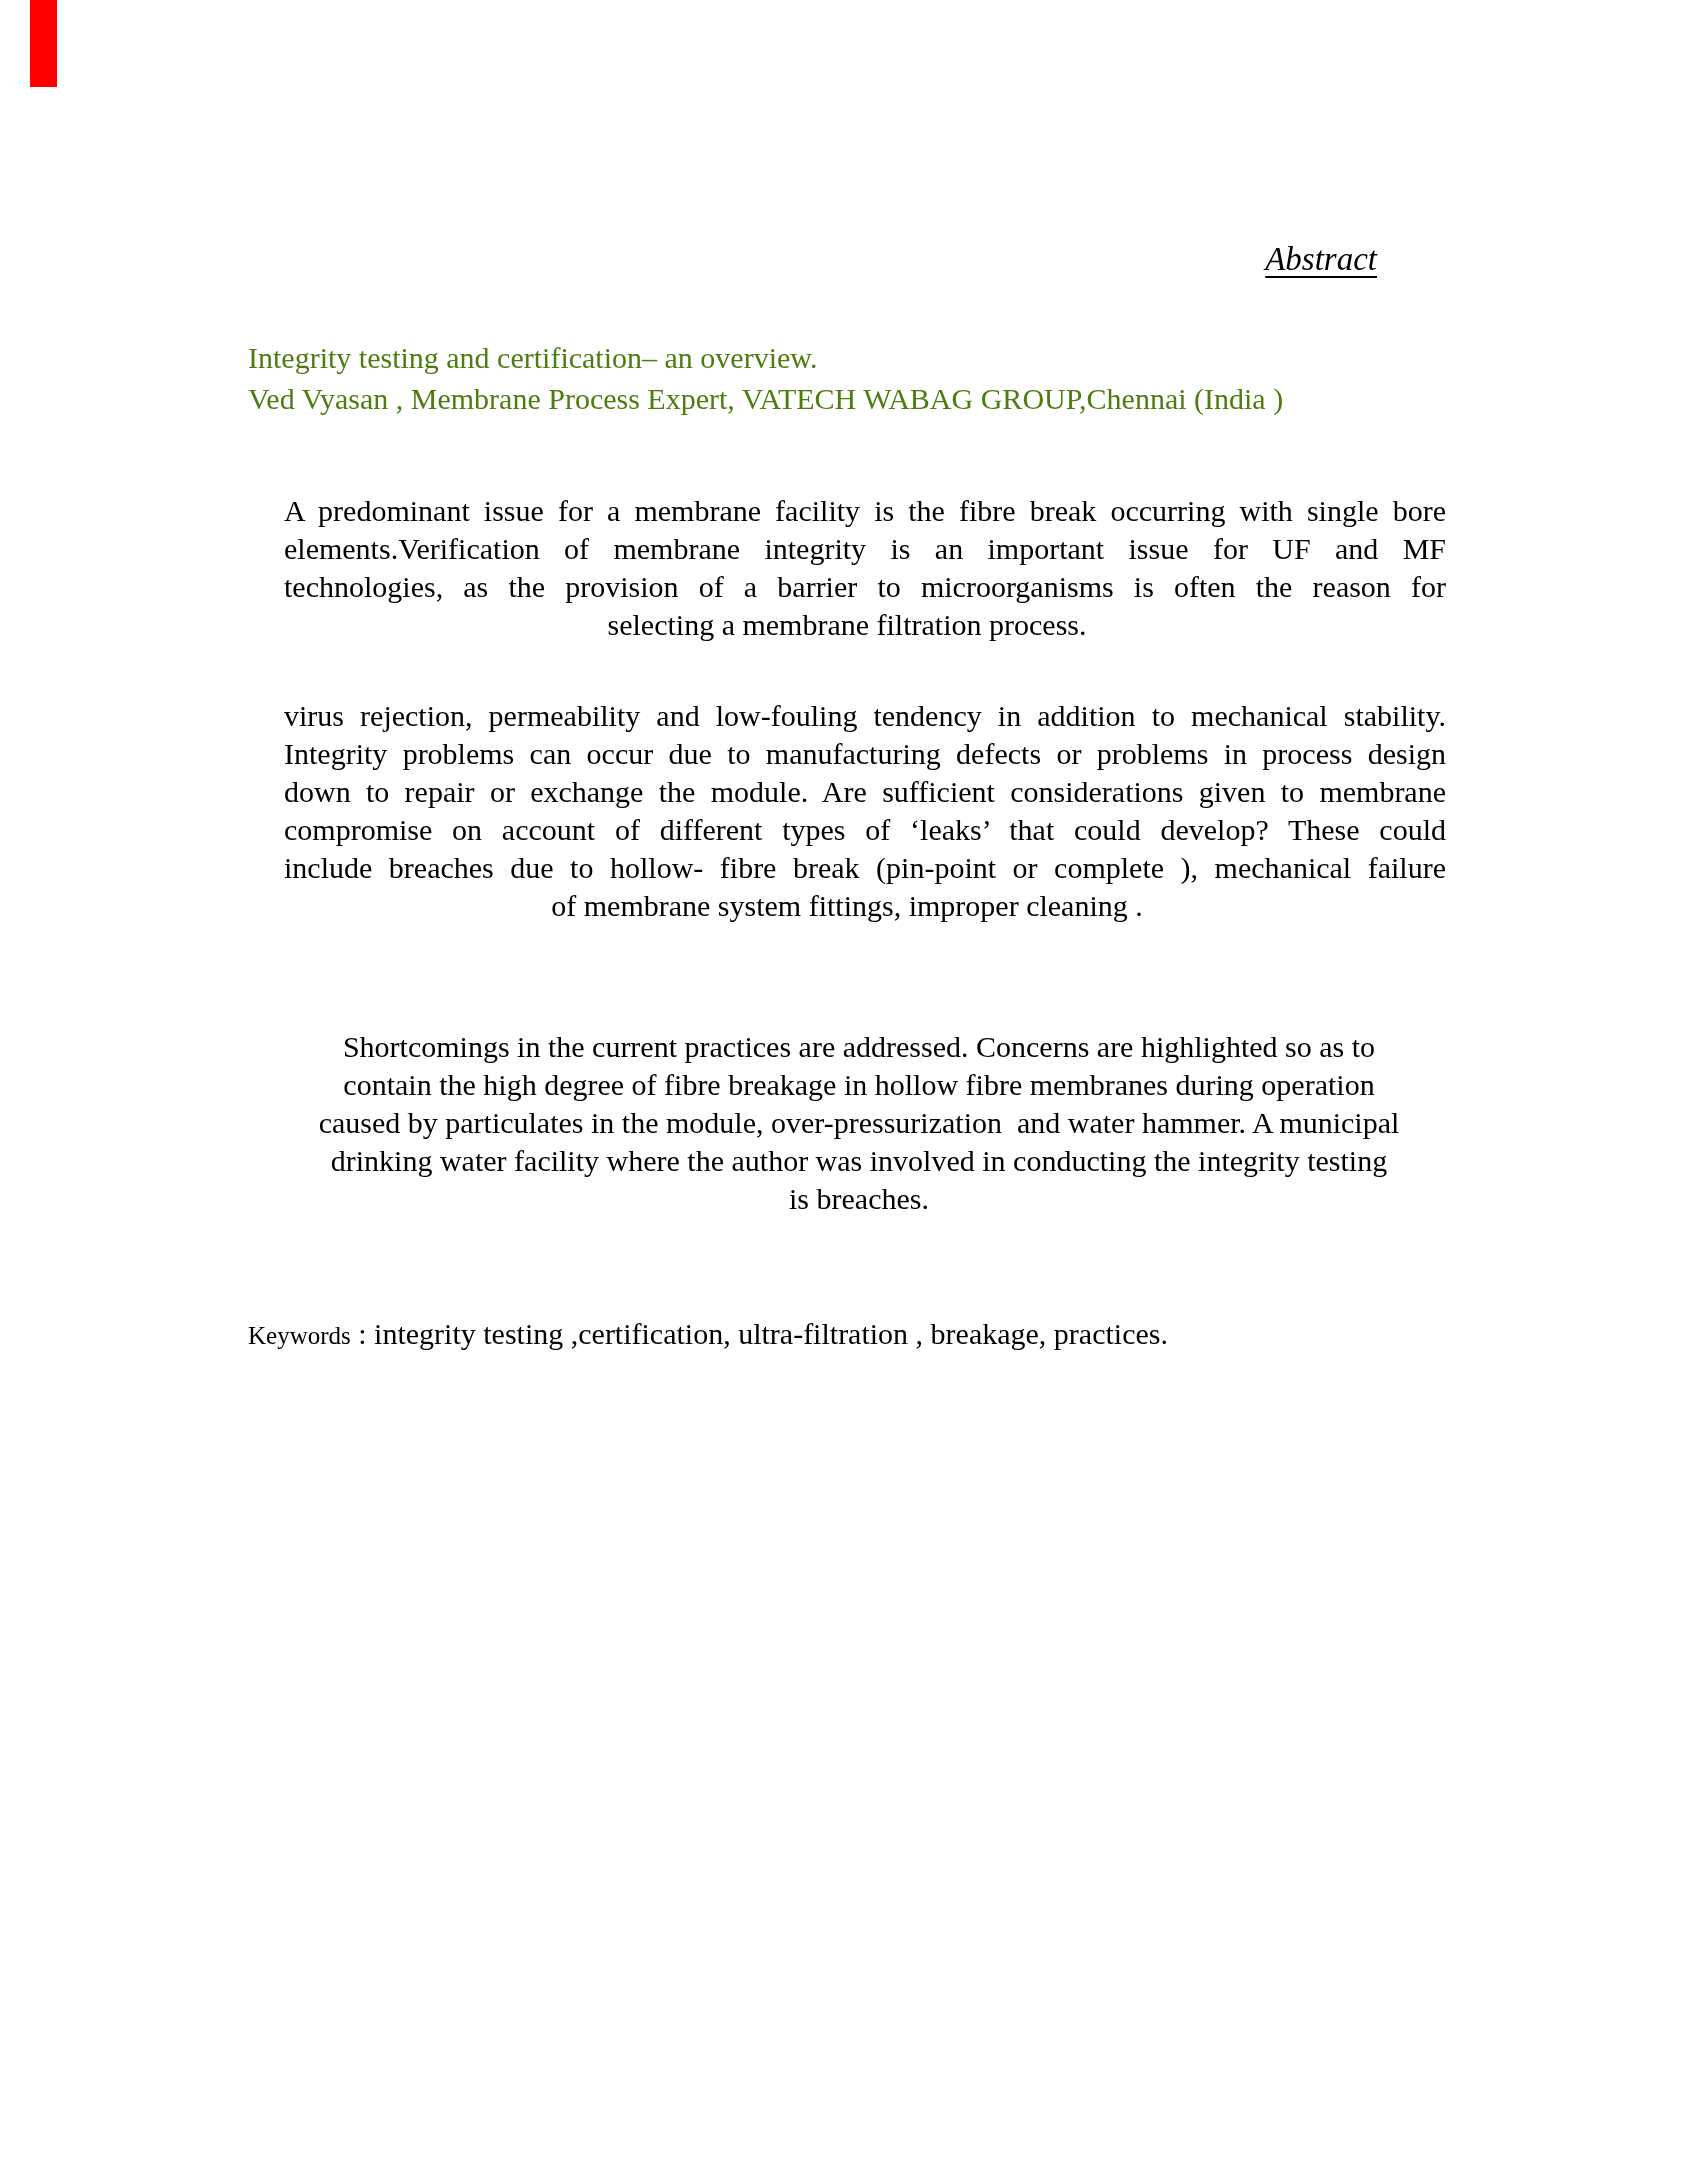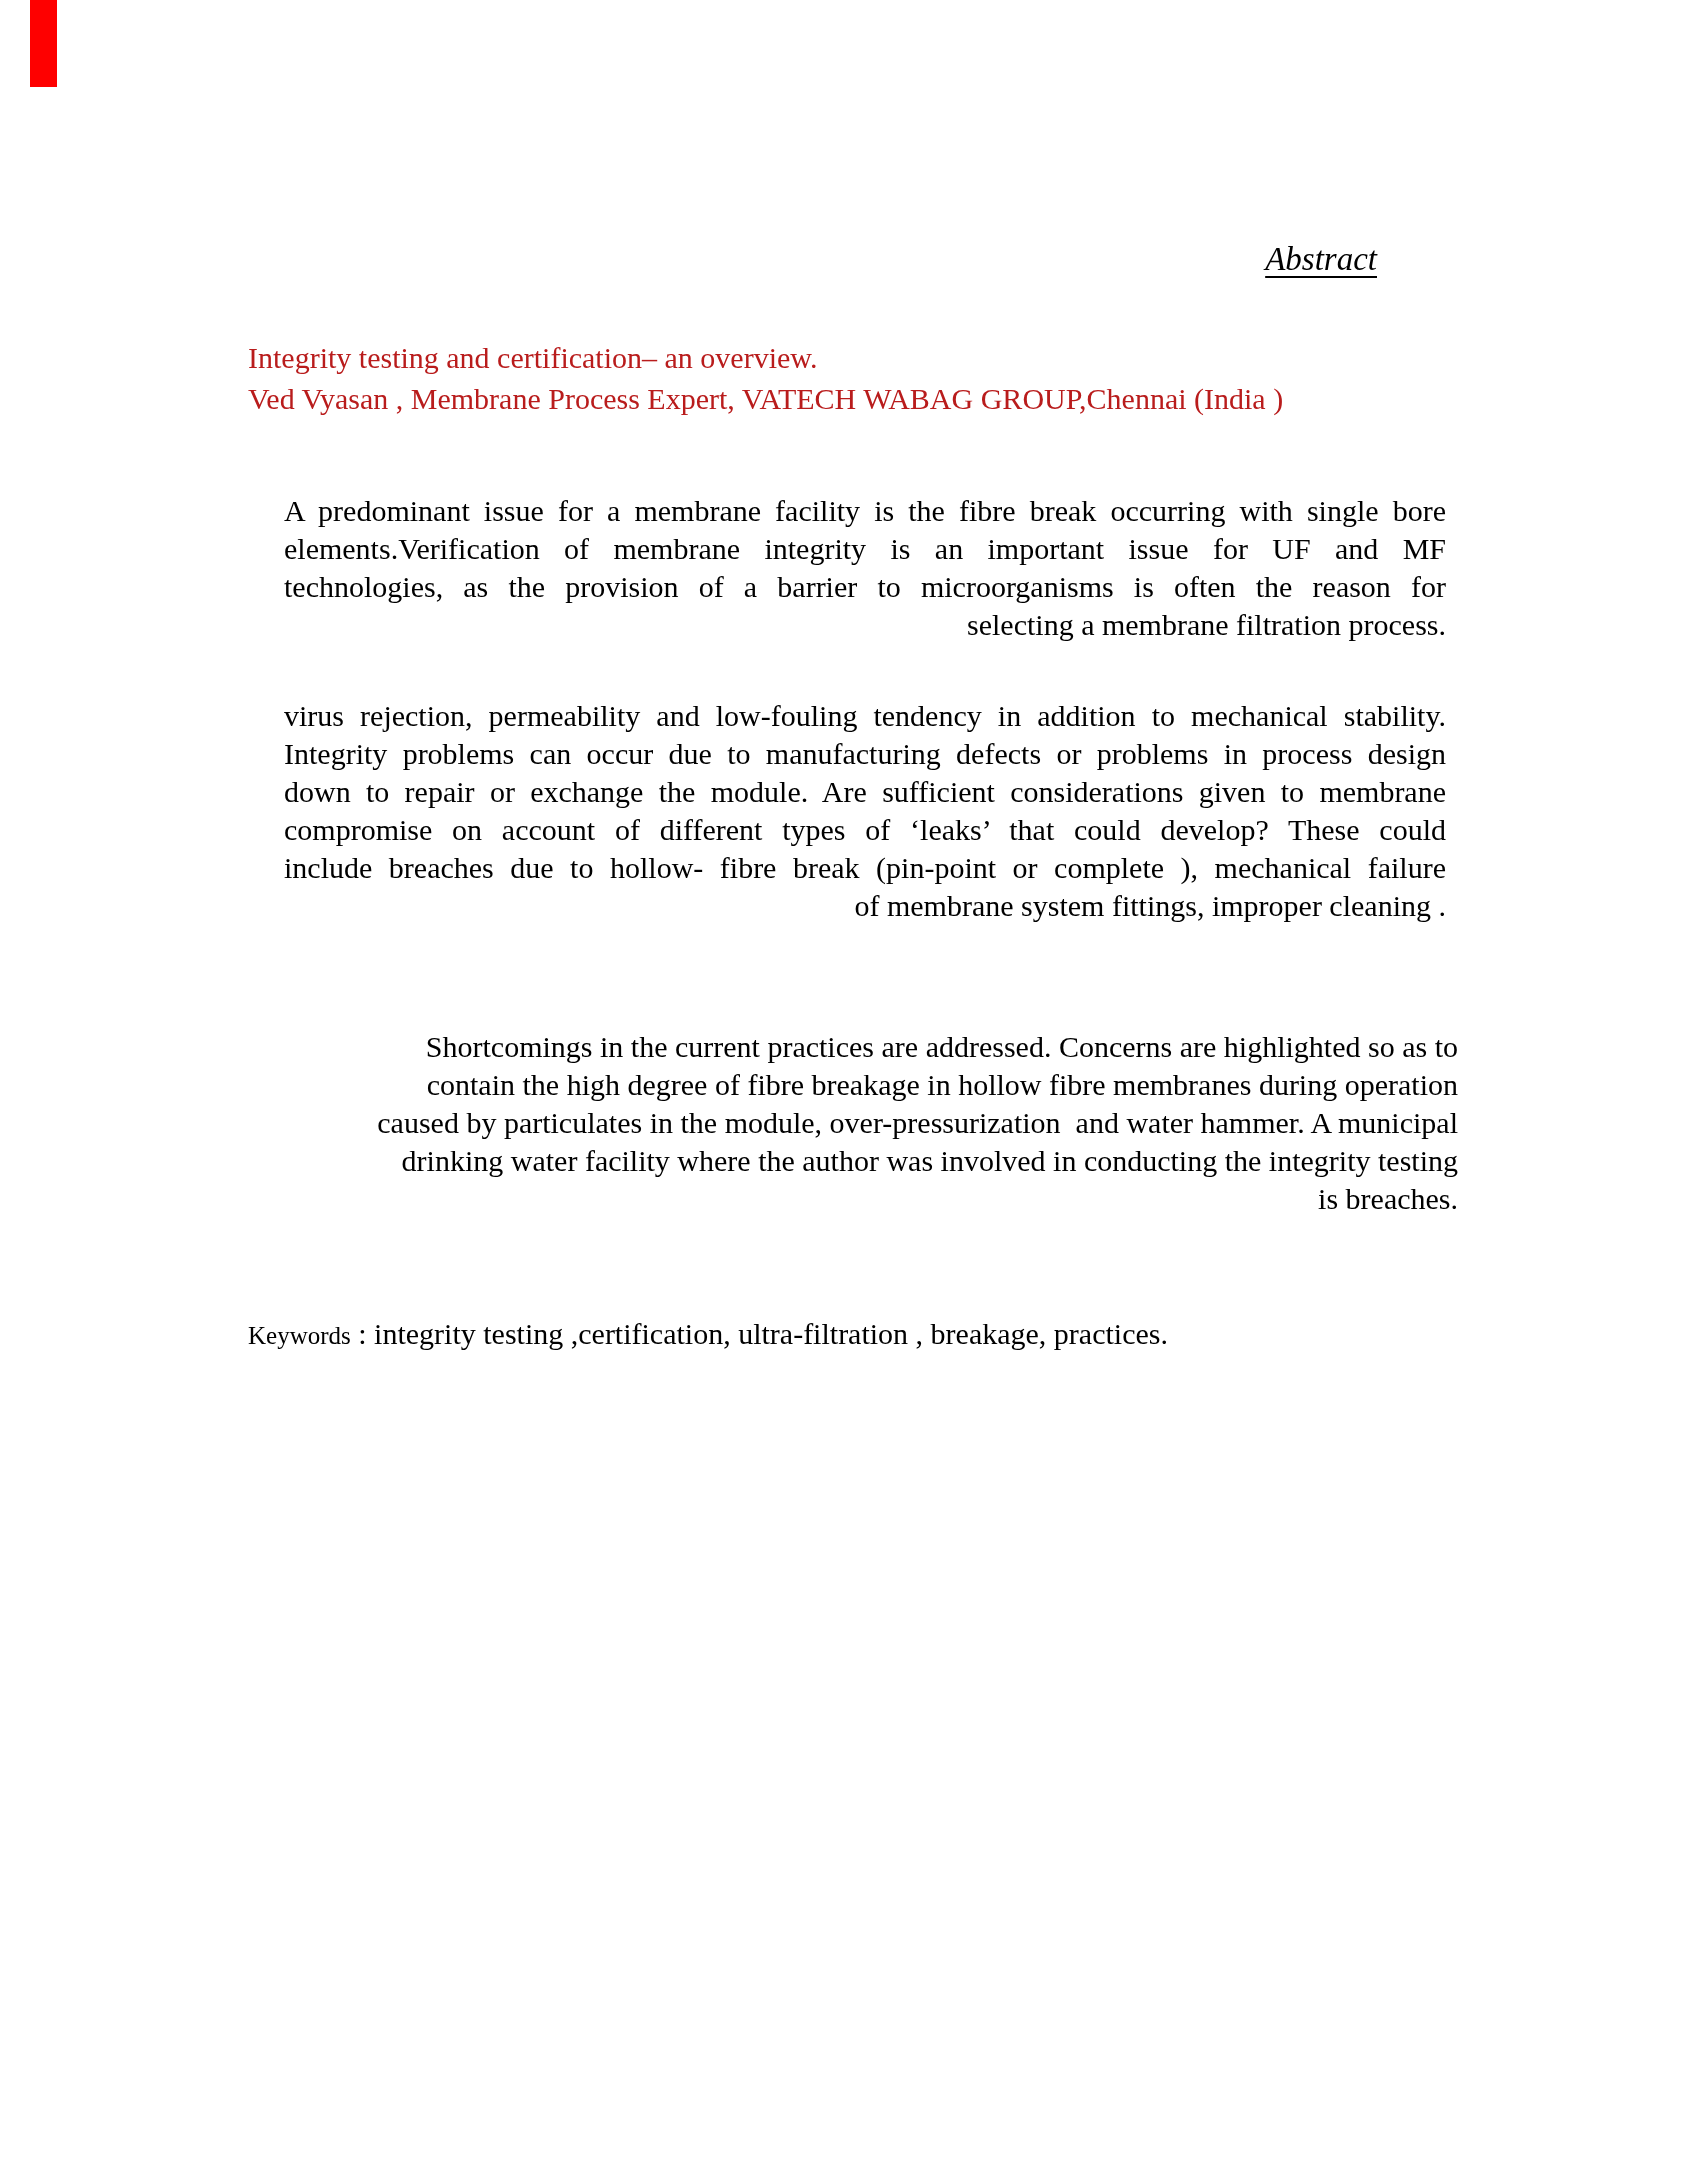--- a/index.html
+++ b/index.html
@@ -54,40 +54,40 @@
     left: 248px;
     width: 1198px;
     font-size: 30px;
     line-height: 38px;
   }
   #para-1 { top: 492px; }
   #para-2 { top: 697px; }
   #para-3 { top: 1028px; margin-left: 12px; }
   .line { white-space: pre-wrap; }
   .line.j { text-align: justify; text-align-last: justify; text-justify: inter-word; margin-left: 36px; }
-  .line.l { text-align: right; }
+  .line.l { text-align: center; }
   .keywords {
     position: absolute;
     left: 248px;
     top: 1317px;
     width: 1198px;
     font-size: 30px;
   }
   .kw-label { font-size: 25px; }
 </style>
 </head>
 <body>
 
 <div class="page">
 
   <div class="red-mark" id="red-mark" style="background: rgb(254, 0, 0);"></div>
 
   <h1 class="title"><span class="title-text">Abstract</span></h1>
 
-  <div class="heading" id="heading" style="color: #b91c1c;">
+  <div class="heading" id="heading" style="color: #4d7c0f;">
     <div>Integrity testing and certification– an overview.</div>
     <div>Ved Vyasan , Membrane Process Expert, VATECH WABAG GROUP,Chennai (India )</div>
   </div>
 
   <div class="paragraph" id="para-1">
       <div class="line j">A predominant issue for a membrane facility is the fibre break occurring with single bore</div>
       <div class="line j">elements.Verification of membrane integrity is an important issue for UF and MF</div>
       <div class="line j">technologies, as the provision of a barrier to microorganisms is often the reason for</div>
       <div class="line l">selecting a membrane filtration process.</div>
     </div>

